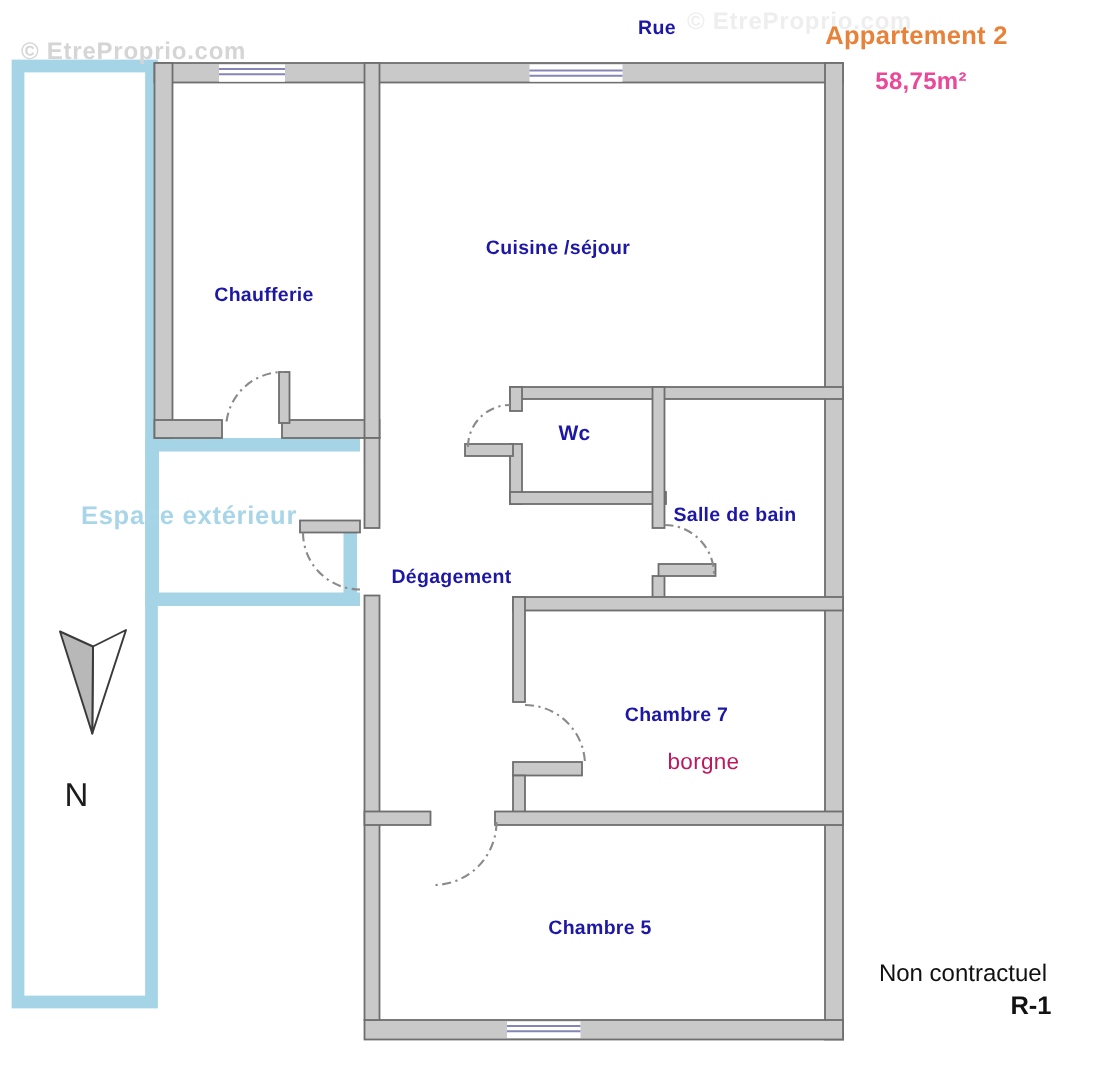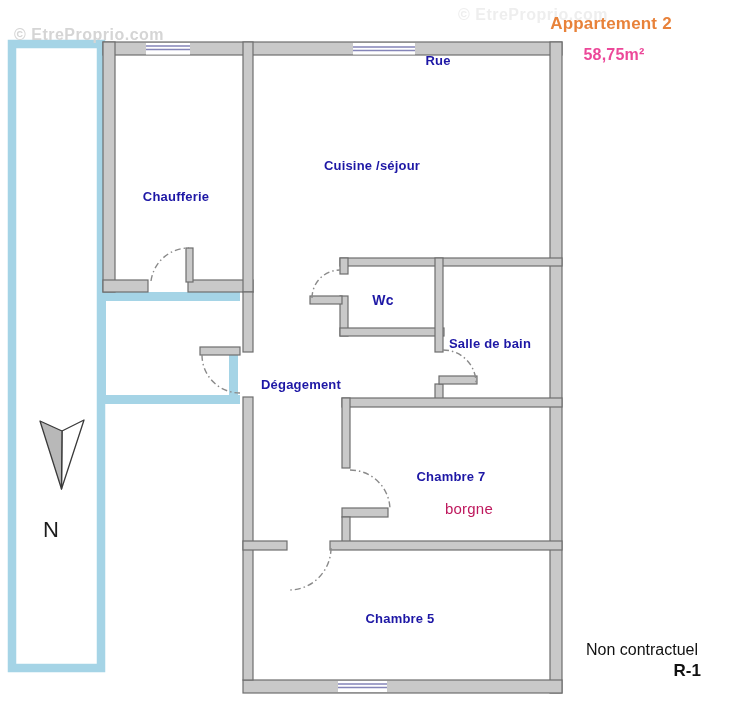--- a/index.html
+++ b/index.html
@@ -13,21 +13,21 @@
   #plan-svg{position:absolute;left:0;top:0;}
   .label{
     position:absolute;
     transform:translate(-50%,-50%);
     white-space:nowrap;
     font-weight:bold;
     color:#1d17a5;
     font-size:13px;
     letter-spacing:.2px;
   }
-  .lbl-street{font-size:13px;margin-top:42px;}
+  .lbl-street{font-size:13px;}
   .lbl-apartment{color:#e8823a;font-size:17px;}
   .lbl-area{color:#ec4899;font-size:16px;}
   .lbl-note{color:#be185d;font-weight:500;font-size:15px;}
   .lbl-outdoor{color:#a8d6e8;font-size:17px;letter-spacing:.5px;}
   .lbl-compass{color:#1c1c1c;font-weight:400;font-size:22px;}
   .lbl-footer{
     position:absolute;transform:translate(-100%,-50%);
     white-space:nowrap;color:#111111;font-weight:500;font-size:16px;
   }
   .lbl-level{font-weight:bold;font-size:17px;text-align:right;}
@@ -123,26 +123,27 @@
 
   <div class="watermark" style="left:14px;top:26px;">© EtreProprio.com</div>
   <div class="watermark faint" style="left:458px;top:6px;">© EtreProprio.com</div>
 
   <div class="label lbl-street" style="left:438px;top:18px;">Rue</div>
   <div class="label lbl-apartment" style="left:611px;top:24px;">Appartement 2</div>
   <div class="label lbl-area" style="left:614px;top:55px;">58,75m²</div>
 
   <div class="label" style="left:176px;top:196px;">Chaufferie</div>
   <div class="label" style="left:372px;top:165px;">Cuisine /séjour</div>
-  <div class="label" style="left:383px;top:300px;font-size:14px;">Wc</div>
+  <div class="label" style="left:383px;top:288px;font-size:14px;">Wc</div>
   <div class="label" style="left:490px;top:343px;">Salle de bain</div>
   <div class="label" style="left:301px;top:384px;">Dégagement</div>
   <div class="label" style="left:451px;top:476px;">Chambre 7</div>
   <div class="label lbl-note" style="left:469px;top:508px;">borgne</div>
   <div class="label" style="left:400px;top:618px;">Chambre 5</div>
 
+  <div class="label lbl-outdoor" style="left:126px;top:344px;">Espace extérieur</div>
 
   <div class="label lbl-compass" style="left:51px;top:530px;">N</div>
 
   <div class="lbl-footer" style="left:698px;top:650px;">Non contractuel</div>
   <div class="lbl-footer lbl-level" style="left:701px;top:671px;">R-1</div>
 
 </div>
 
 </body></html>

